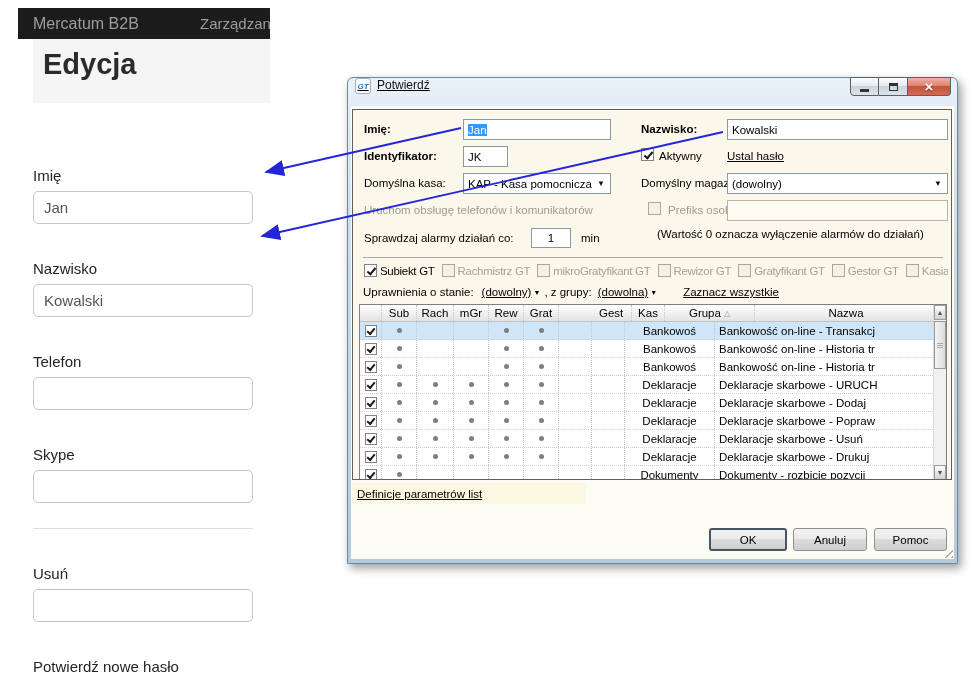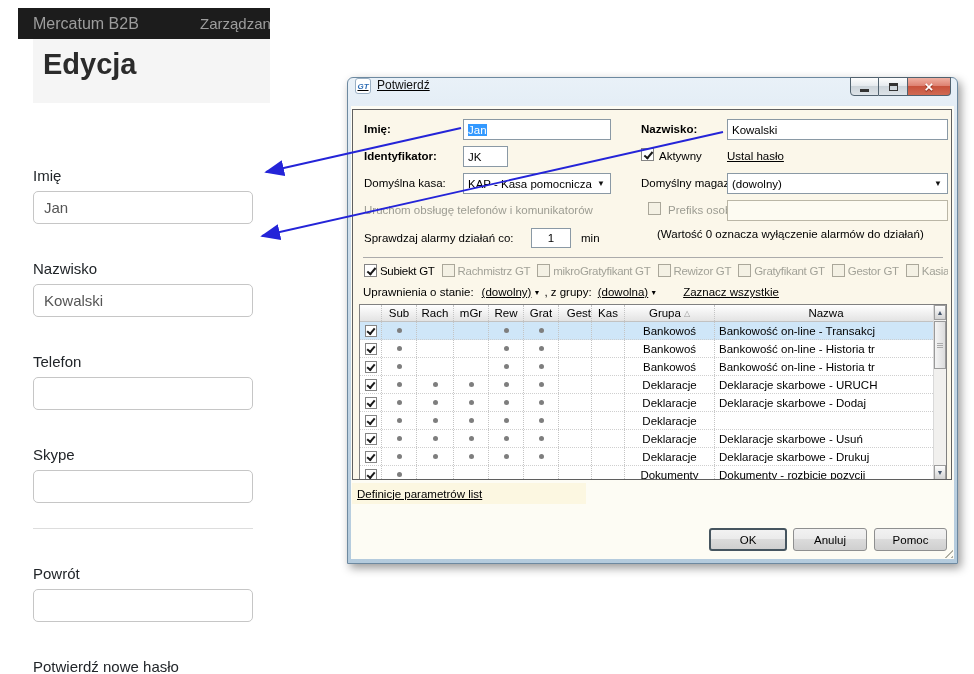--- a/index.html
+++ b/index.html
@@ -142,21 +142,21 @@
 
   <div class="wp-form">
     <div id="wp-fields">
         <div class="wp-group"><label class="wp-label">Imię</label><input class="wp-input" value="Jan" style=""></div>
         <div class="wp-group"><label class="wp-label">Nazwisko</label><input class="wp-input" value="Kowalski" style=""></div>
         <div class="wp-group"><label class="wp-label">Telefon</label><input class="wp-input" style=""></div>
         <div class="wp-group"><label class="wp-label">Skype</label><input class="wp-input" style=""></div>
       </div>
     <hr class="wp-hr">
     <div id="wp-pass">
-        <div class="wp-group"><label class="wp-label">Powrót</label><input class="wp-input" style=""></div>
+        <div class="wp-group"><label class="wp-label">Usuń</label><input class="wp-input" style=""></div>
         <div class="wp-group"><label class="wp-label">Potwierdź nowe hasło</label><input class="wp-input" style=""></div>
       </div>
     <div class="wp-buttons">
       <button class="btn btn-primary">Zapisz</button>
       <button class="btn btn-light">Powrót</button>
     </div>
   </div>
 
   <div class="dlg">
     <div class="dlg-titlebar">
@@ -271,21 +271,21 @@
                 </div>
                 <div class="ptc col-mgr" style="justify-content: center;">
                   <span>mGr</span>
                 </div>
                 <div class="ptc col-rew" style="justify-content: center;">
                   <span>Rew</span>
                 </div>
                 <div class="ptc col-grat" style="justify-content: center;">
                   <span>Grat</span>
                 </div>
-                <div class="ptc col-gest" style="justify-content: flex-end;">
+                <div class="ptc col-gest" style="justify-content: flex-start; margin-left: 40px;">
                   <span>Gest</span>
                 </div>
                 <div class="ptc col-kas" style="justify-content: center;">
                   <span>Kas</span>
                 </div>
                 <div class="ptc col-grupa" style="justify-content: center;">
                   <span>Grupa</span>
                   <span class="sort-asc">△</span>
                 </div>
                 <div class="ptc col-nazwa" style="justify-content: center;">
@@ -416,20 +416,21 @@
                   </div>
                   <div class="ptc col-rew">
                     <span class="dot"></span>
                   </div>
                   <div class="ptc col-grat">
                     <span class="dot"></span>
                   </div>
                   <div class="ptc col-gest"></div>
                   <div class="ptc col-kas"></div>
                   <div class="ptc col-grupa">Deklaracje</div>
+                  <div class="ptc col-nazwa">Deklaracje skarbowe - Popraw</div>
                 </div>
                 <div class="ptr">
                   <div class="ptc col-cb">
                     <span class="cb small checked"></span>
                   </div>
                   <div class="ptc col-sub">
                     <span class="dot"></span>
                   </div>
                   <div class="ptc col-rach">
                     <span class="dot"></span>

